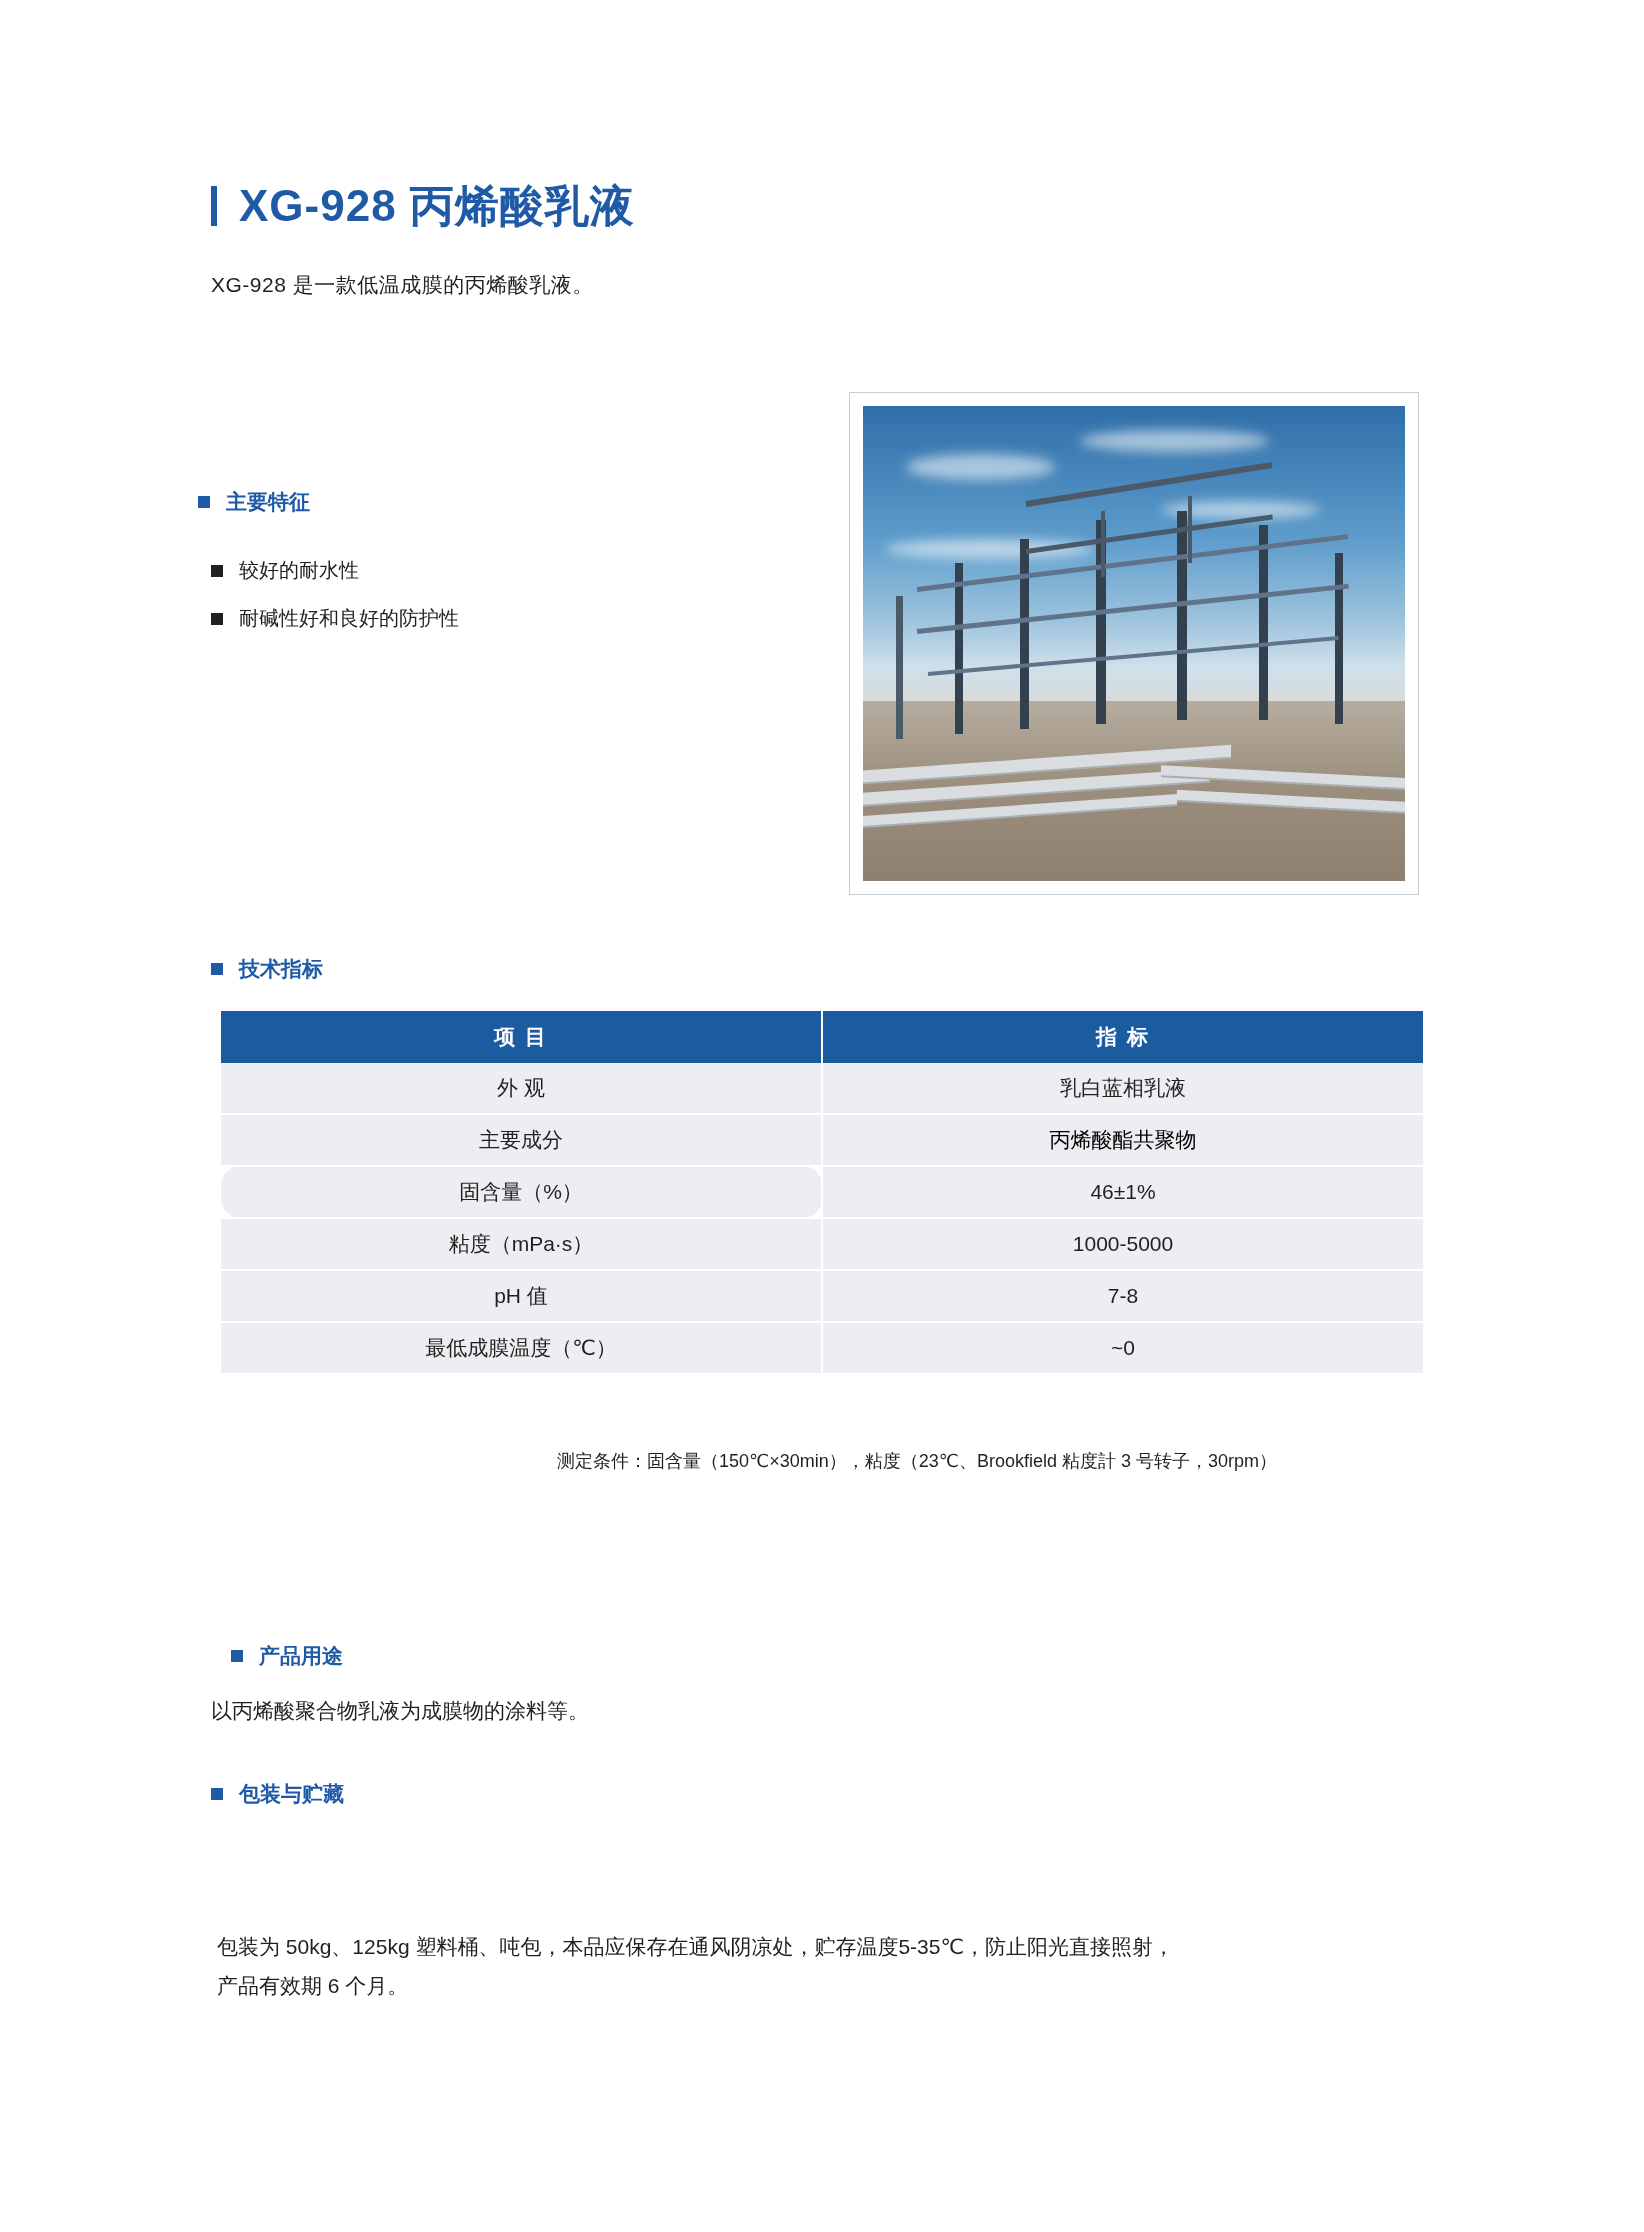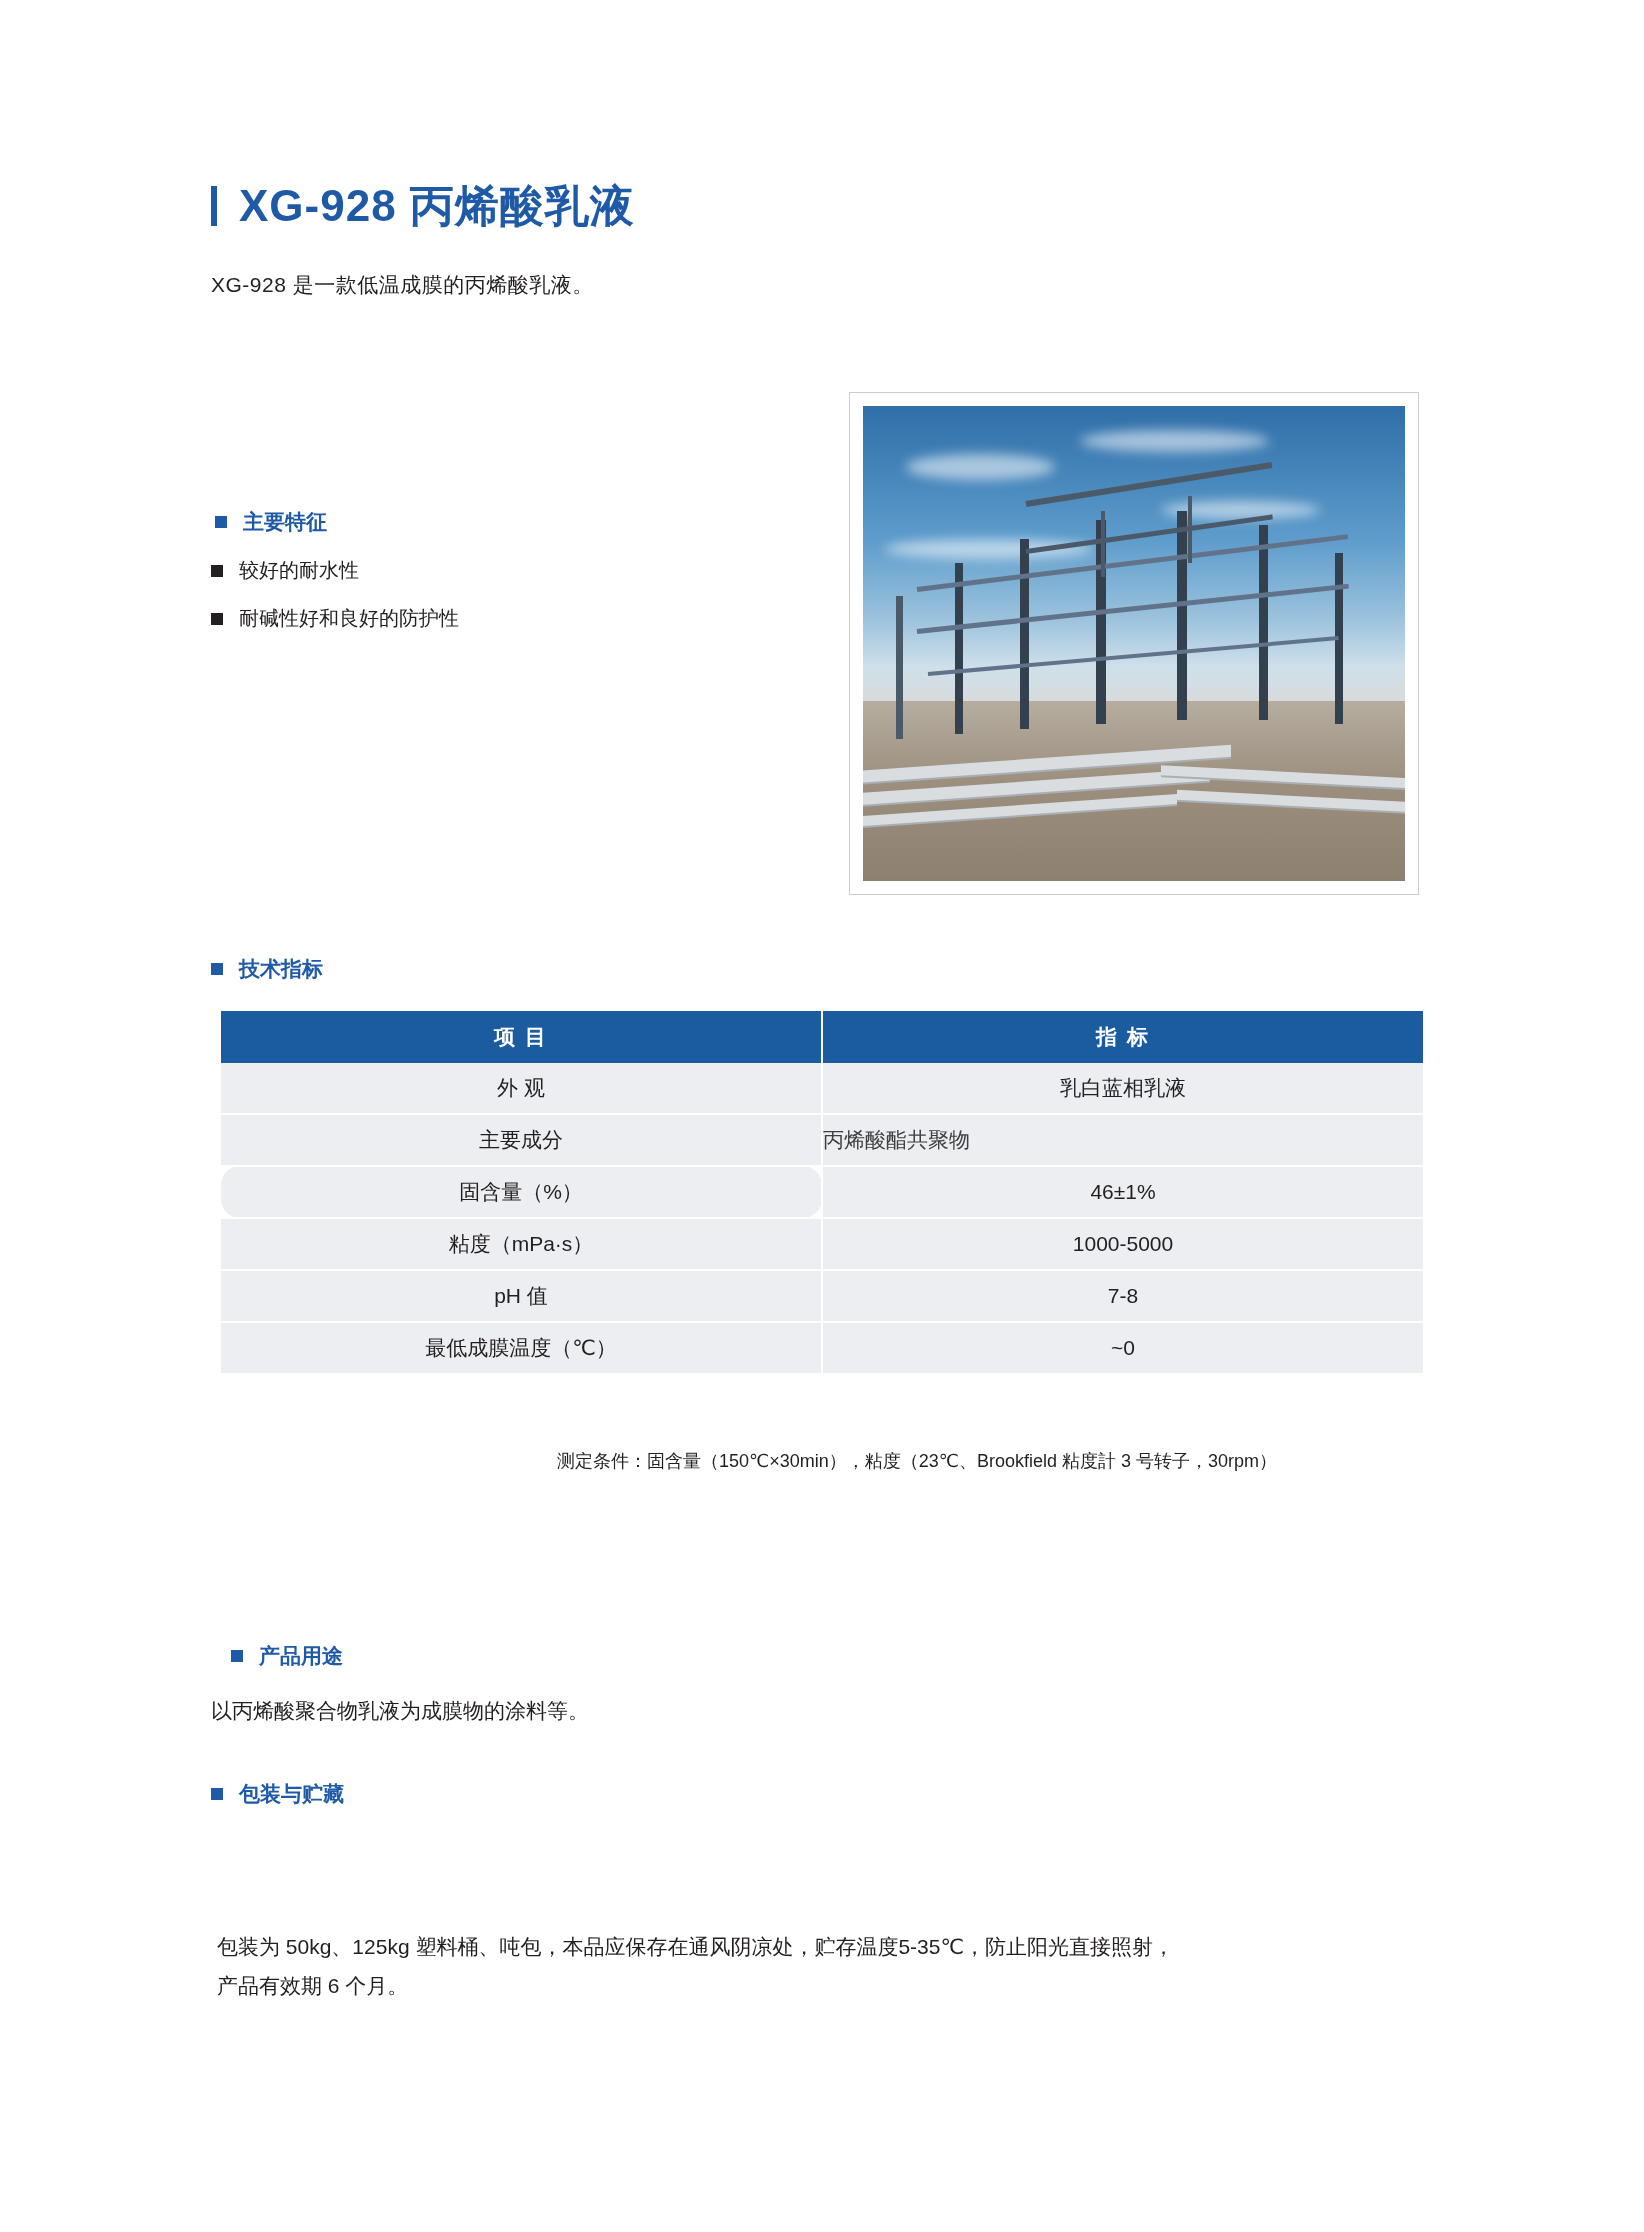--- a/index.html
+++ b/index.html
@@ -88,21 +88,21 @@
     display: flex;
     align-items: center;
   }
   .bullet-text {
     font-size: 20px;
     color: #231f20;
     white-space: nowrap;
   }
 
   
-  #feat-head { left: 215px; top: 488px; margin-top: 20px; }
+  #feat-head { left: 198px; top: 488px; }
   #feat-1    { left: 211px; top: 557px; }
   #feat-2    { left: 211px; top: 605px; }
 
   #spec-head { left: 211px; top: 955px; }
   #use-head  { left: 211px; top: 1642px; margin-left: 20px; }
   #pack-head { left: 211px; top: 1780px; }
 
   .body-text {
     position: absolute;
     font-size: 21px;
@@ -228,21 +228,21 @@
         <th style="background:#1b5ba0;color:#fff;font-size:21px;font-weight:bold;padding:12px 0;width:50%;letter-spacing:2px;">指 标</th>
       </tr>
     </thead>
     <tbody id="spec-body">
         <tr>
           <td style="background: rgb(236, 238, 241); color: rgb(35, 31, 32); font-size: 21px; text-align: center; padding: 11px 0px; border-bottom: 2px solid rgb(255, 255, 255); border-right: 2px solid rgb(255, 255, 255);">外 观</td>
           <td style="background: rgb(236, 238, 241); color: rgb(35, 31, 32); font-size: 21px; text-align: center; padding: 11px 0px; border-bottom: 2px solid rgb(255, 255, 255);">乳白蓝相乳液</td>
         </tr>
         <tr>
           <td style="background: rgb(236, 238, 241); color: rgb(35, 31, 32); font-size: 21px; text-align: center; padding: 11px 0px; border-bottom: 2px solid rgb(255, 255, 255); border-right: 2px solid rgb(255, 255, 255);">主要成分</td>
-          <td style="background: rgb(236, 238, 241); color: #404040; font-size: 21px; padding: 11px 0px; border-bottom: 2px solid rgb(255, 255, 255);">丙烯酸酯共聚物</td>
+          <td style="background: rgb(236, 238, 241); color: #000000; font-size: 21px; text-align: center; padding: 11px 0px; border-bottom: 2px solid rgb(255, 255, 255);">丙烯酸酯共聚物</td>
         </tr>
         <tr>
           <td style="background: rgb(236, 238, 241); color: rgb(35, 31, 32); font-size: 21px; text-align: center; padding: 11px 0px; border-bottom: 2px solid rgb(255, 255, 255); border-right: 2px solid rgb(255, 255, 255); border-radius: 19px;">固含量（%）</td>
           <td style="background: rgb(236, 238, 241); color: rgb(35, 31, 32); font-size: 21px; text-align: center; padding: 11px 0px; border-bottom: 2px solid rgb(255, 255, 255);">46±1%</td>
         </tr>
         <tr>
           <td style="background: rgb(236, 238, 241); color: rgb(35, 31, 32); font-size: 21px; text-align: center; padding: 11px 0px; border-bottom: 2px solid rgb(255, 255, 255); border-right: 2px solid rgb(255, 255, 255);">粘度（mPa·s）</td>
           <td style="background: rgb(236, 238, 241); color: rgb(35, 31, 32); font-size: 21px; text-align: center; padding: 11px 0px; border-bottom: 2px solid rgb(255, 255, 255);">1000-5000</td>
         </tr>
         <tr>

